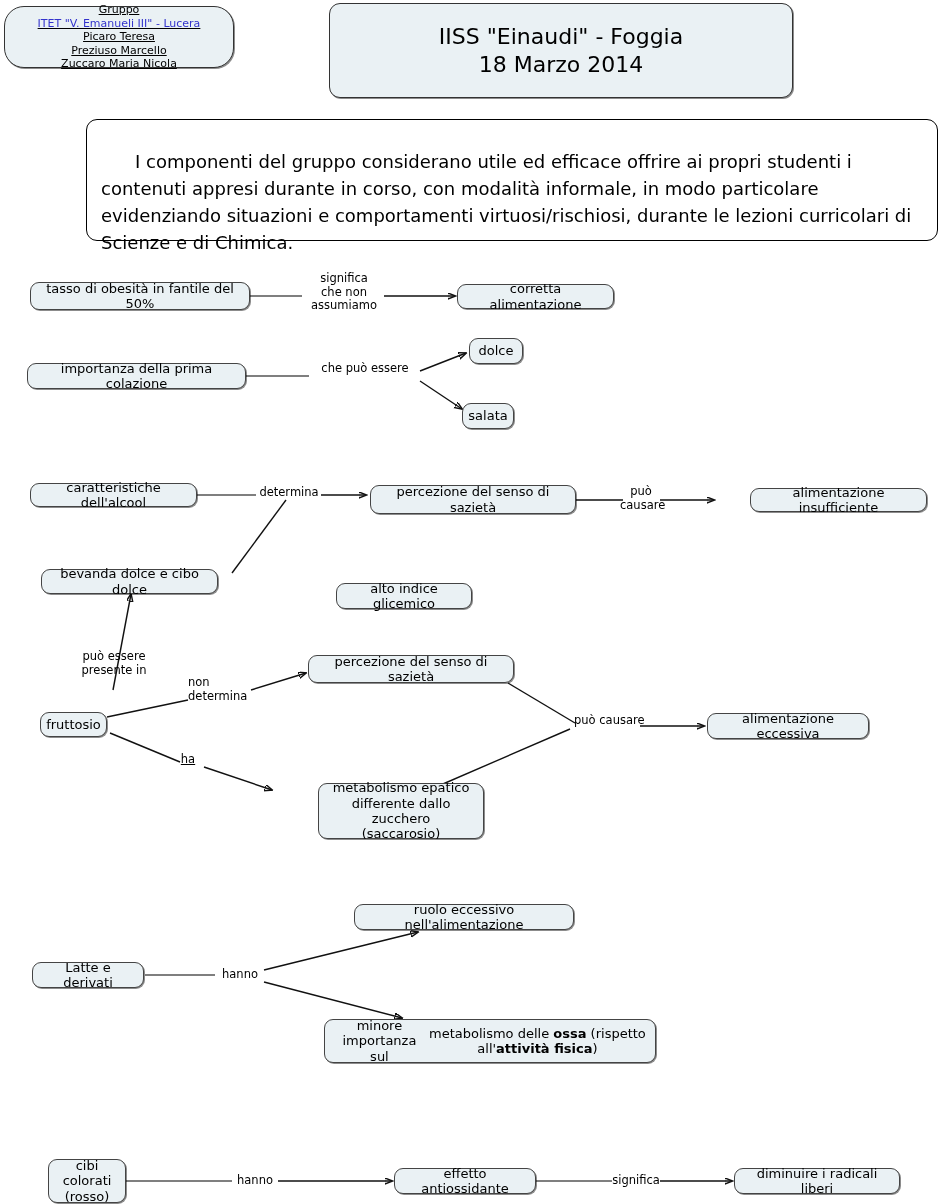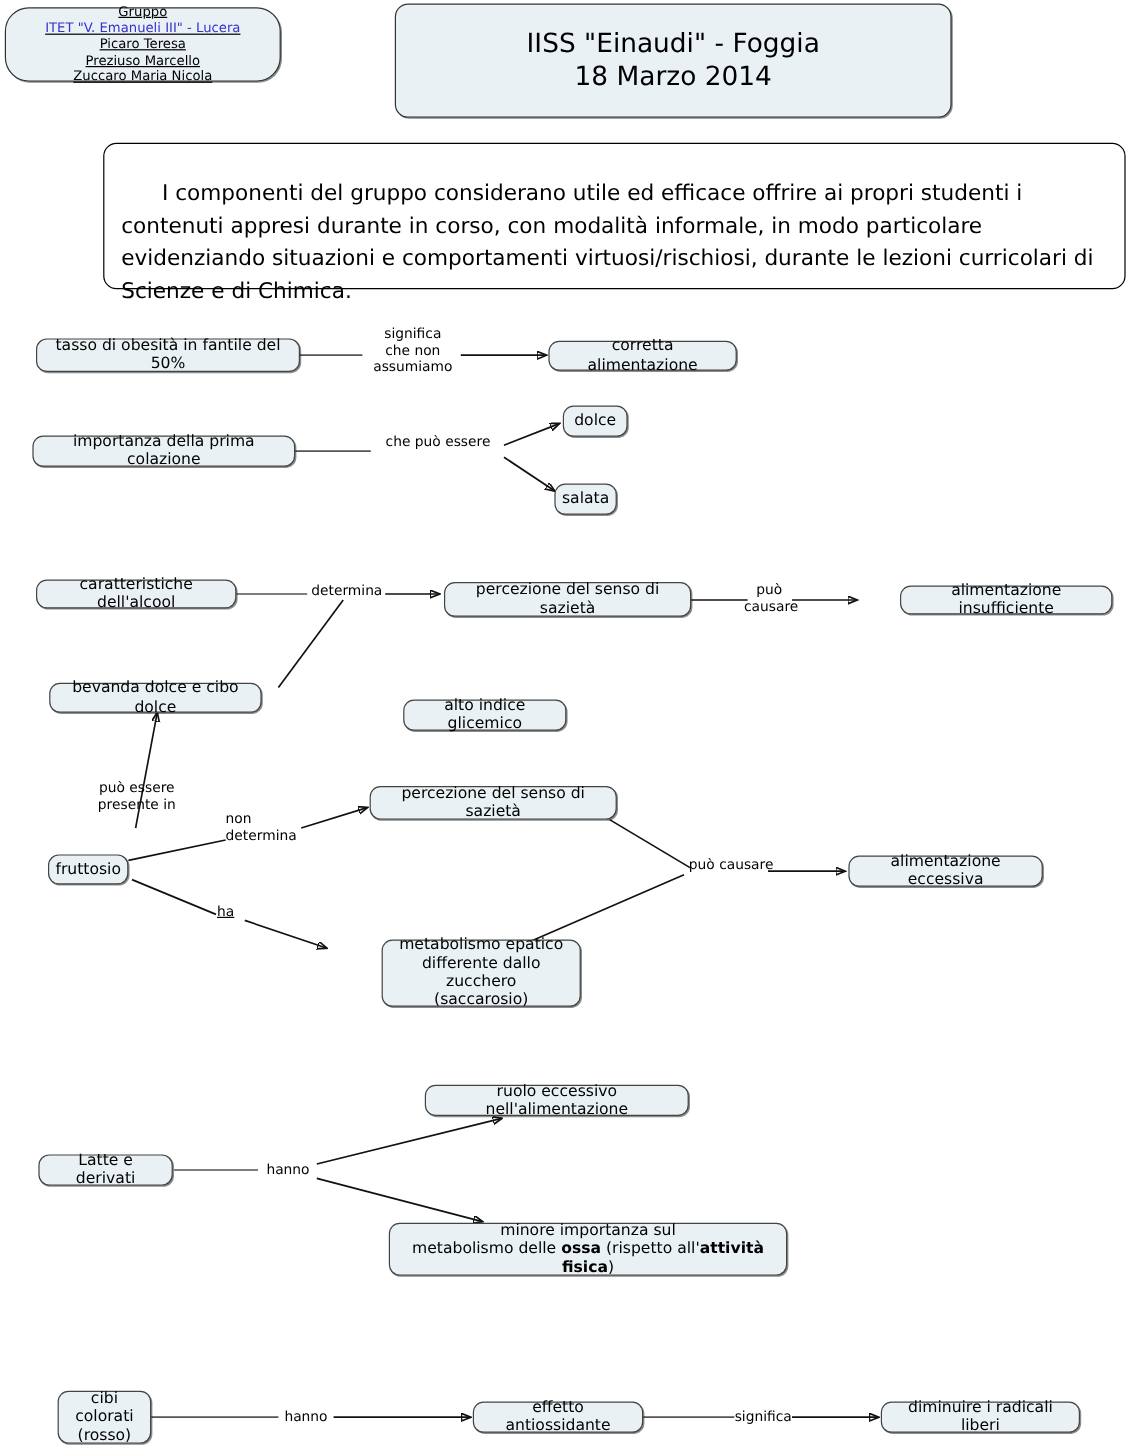--- a/index.html
+++ b/index.html
@@ -214,21 +214,21 @@
 <div class="node" style="left:270px; top:783px; width:166px; height:56px; flex-direction:column;margin-left:48px;">
   <span>metabolismo epatico</span>
   <span>differente dallo zucchero</span>
   <span>(saccarosio)</span>
 </div>
 
 <div class="node" style="left:354px; top:904px; width:220px; height:26px;">ruolo eccessivo nell'alimentazione</div>
 
 <div class="node" style="left:32px; top:962px; width:112px; height:26px;">Latte e derivati</div>
 
-<div class="node" style="left:324px; top:1019px; width:332px; height:44px; flex-direction:column;">
+<div class="node" style="left:324px; top:1019px; width:332px; height:44px; flex-direction:row;">
   <span>minore importanza sul</span>
   <span><span>metabolismo delle </span><b>ossa</b><span> (rispetto all'</span><b>attività fisica</b><span>)</span></span>
 </div>
 
 <div class="node" style="left:48px; top:1159px; width:78px; height:44px; flex-direction:column;">
   <span>cibi colorati</span>
   <span>(rosso)</span>
 </div>
 
 <div class="node" style="left:394px; top:1168px; width:142px; height:26px;">effetto antiossidante</div>

